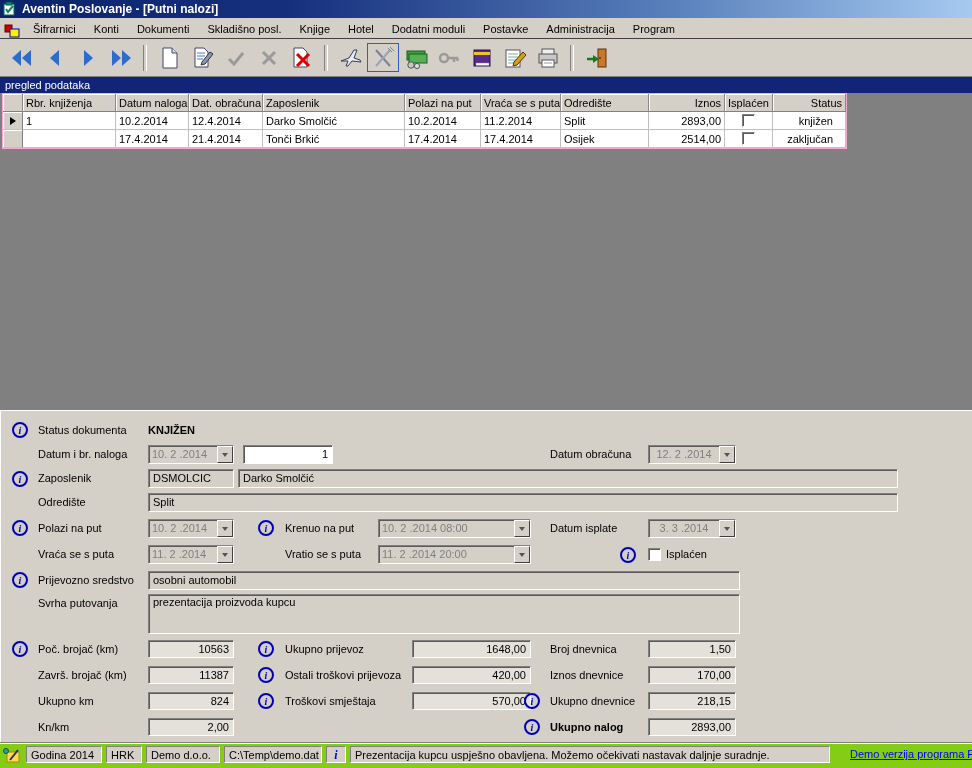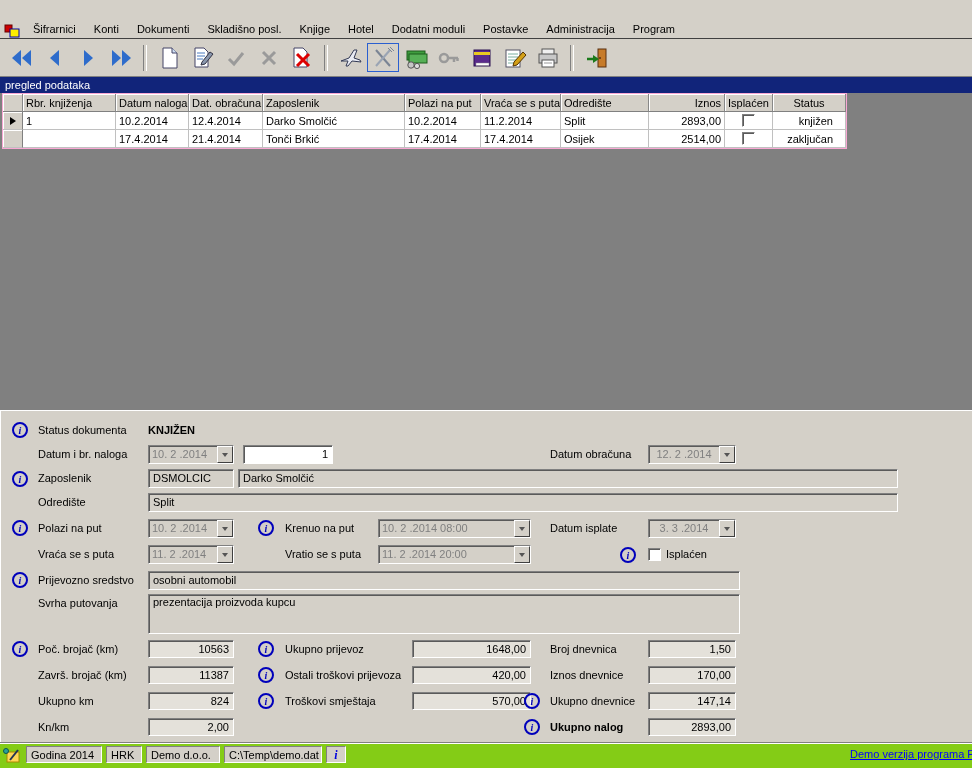--- a/index.html
+++ b/index.html
@@ -72,20 +72,28 @@
     border:1px solid;border-color:#808080 #fff #fff #808080;overflow:hidden;white-space:nowrap;background:#d4d0c8}
   .sbi{color:#0000dd;font:italic bold 12px "Liberation Serif",serif;text-align:center}
   .sblink{position:absolute;top:5px;left:850px;width:122px;color:#0000ff;text-decoration:underline;
     white-space:nowrap;overflow:hidden}
 </style>
 </head>
 <body>
 
 <div class="app">
 
+  <div class="titlebar">
+    <svg width="14" height="14" viewBox="0 0 14 14">
+      <rect x="1" y="2" width="10" height="11" fill="#fff" stroke="#066a4a"></rect>
+      <rect x="3" y="0" width="6" height="3" fill="#0a8a5a" stroke="#055"></rect>
+      <path d="M3 7 L5 10 L10 4" stroke="#0a8a5a" stroke-width="2" fill="none"></path>
+    </svg>
+    <span class="title-text">Aventin Poslovanje - [Putni nalozi]</span>
+  </div>
 
   <div class="menubar">
     <svg width="16" height="16" viewBox="0 0 16 16" style="margin-right:4px">
       <rect x="1" y="3" width="7" height="7" fill="#cc0000" stroke="#660000"></rect>
       <rect x="6" y="7" width="9" height="8" fill="#ffee00" stroke="#0000aa"></rect>
     </svg>
     <span class="menu-item">Šifrarnici</span>
     <span class="menu-item">Konti</span>
     <span class="menu-item">Dokumenti</span>
     <span class="menu-item">Skladišno posl.</span>
@@ -230,21 +238,21 @@
         <div class="g-cell g-sel"></div>
         <div class="g-cell c0">Rbr. knjiženja</div>
         <div class="g-cell c1">Datum naloga</div>
         <div class="g-cell c2">Dat. obračuna</div>
         <div class="g-cell c3">Zaposlenik</div>
         <div class="g-cell c4">Polazi na put</div>
         <div class="g-cell c5">Vraća se s puta</div>
         <div class="g-cell c6">Odredište</div>
         <div class="g-cell c7">Iznos</div>
         <div class="g-cell c8">Isplaćen</div>
-        <div class="g-cell c9" style="text-align:center;padding-right:3px">Status</div>
+        <div class="g-cell c9" style="text-align:right;padding-right:3px">Status</div>
       </div>
       <div class="g-row">
         <div class="g-cell g-sel">
             <span class="selarrow"></span>
           </div>
         <div class="g-cell c0">1</div>
         <div class="g-cell c1">10.2.2014</div>
         <div class="g-cell c2">12.4.2014</div>
         <div class="g-cell c3">Darko Smolčić</div>
         <div class="g-cell c4">10.2.2014</div>
@@ -370,36 +378,37 @@
     <span class="lbl" style="left:550px;top:256px">Iznos dnevnice</span>
     <div class="num sk" style="left:648px;top:256px;width:88px">170,00</div>
 
     <span class="lbl" style="left:38px;top:282px">Ukupno km</span>
     <div class="num sk" style="left:148px;top:282px;width:86px">824</div>
     <span class="ifo" style="left:258px;top:283px"></span>
     <span class="lbl" style="left:285px;top:282px">Troškovi smještaja</span>
     <div class="num sk" style="left:412px;top:282px;width:119px">570,00</div>
     <span class="ifo" style="left:524px;top:283px"></span>
     <span class="lbl" style="left:550px;top:282px">Ukupno dnevnice</span>
-    <div class="num sk" style="left:648px;top:282px;width:88px">147,14</div>
+    <div class="num sk" style="left:648px;top:282px;width:88px">218,15</div>
 
     <span class="lbl" style="left:38px;top:308px">Kn/km</span>
     <div class="num sk" style="left:148px;top:308px;width:86px">2,00</div>
     <span class="ifo" style="left:524px;top:309px"></span>
     <span class="lbl bold" style="left:550px;top:308px">Ukupno nalog</span>
     <div class="num sk" style="left:648px;top:308px;width:88px">2893,00</div>
   </div>
 
   <div class="statusbar">
     <svg style="position:absolute;left:3px;top:4px" width="18" height="16" viewBox="0 0 18 16">
       <rect x="4" y="5" width="12" height="10" fill="#ffd755" stroke="#aa8800"></rect>
       <line x1="7" y1="13" x2="15" y2="3" stroke="#223355" stroke-width="2"></line>
       <circle cx="3" cy="4" r="2.5" fill="#2aa198" stroke="#0a5550"></circle>
     </svg>
     <div class="sbp" style="left:26px;width:76px">Godina 2014</div>
     <div class="sbp" style="left:106px;width:36px">HRK</div>
     <div class="sbp" style="left:146px;width:74px">Demo d.o.o.</div>
     <div class="sbp" style="left:224px;width:98px">C:\Temp\demo.dat</div>
     <div class="sbp sbi" style="left:326px;width:20px">i</div>
+    <div class="sbp" style="left:350px;width:480px">Prezentacija kupcu uspješno obavljena. Možemo očekivati nastavak daljnje suradnje.</div>
     <a class="sblink">Demo verzija programa P</a>
   </div>
 
 </div>
 
 </body></html>

